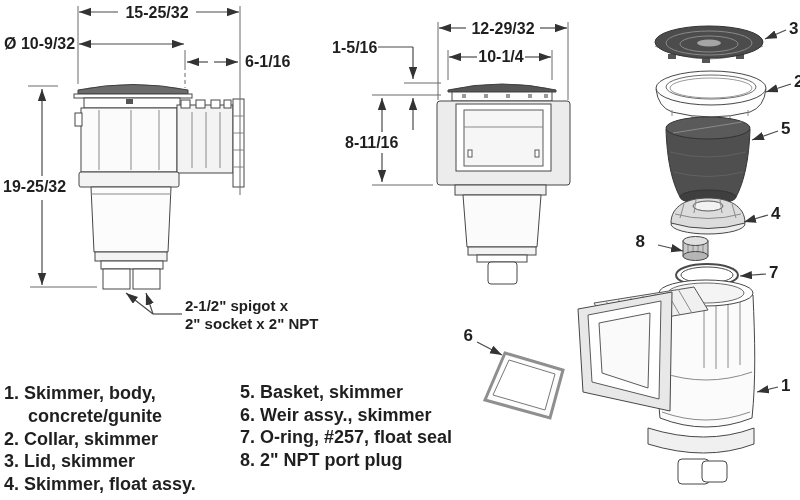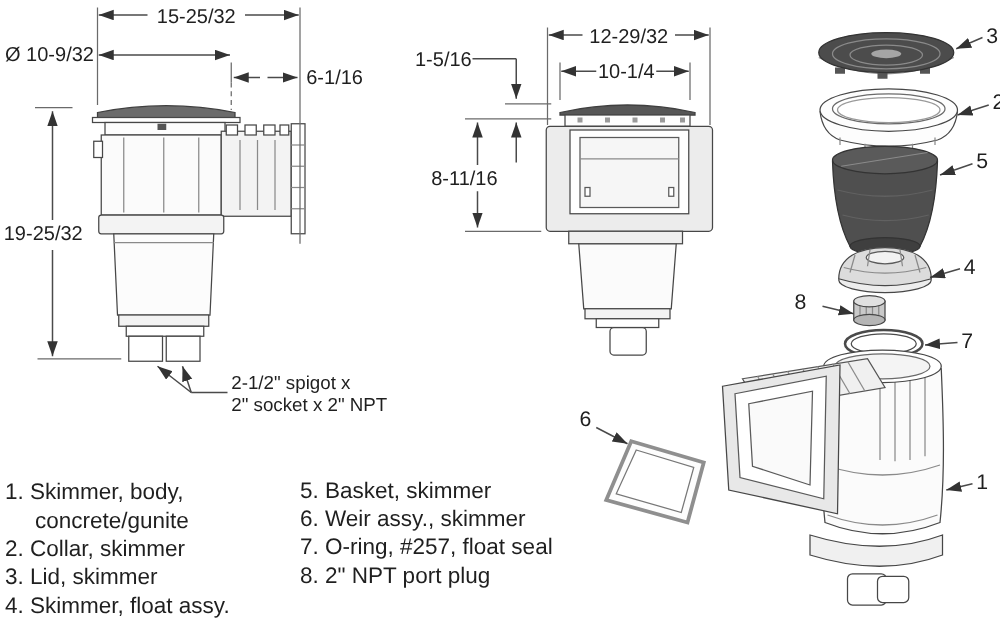--- a/index.html
+++ b/index.html
@@ -1,17 +1,17 @@
 <!DOCTYPE html>
 <html><head>
 <meta charset="utf-8">
 <style>
   html,body{margin:0;padding:0;background:#fff;}
   .stage{position:relative;width:800px;height:500px;background:#ffffff;overflow:hidden;
-         font-family:"Liberation Sans",sans-serif;}
+         font-family:"Liberation Sans",sans-serif;font-weight:bold;}
   svg{position:absolute;left:0;top:0;}
   text{fill:#1f1f1f;font-family:"Liberation Sans",sans-serif;}
   .dim{font-size:16px;}
   .note{font-size:15px;}
   .callout{font-size:17px;}
   .plist{font-size:18px;}
   .dl{stroke:#4a4a4a;stroke-width:1.2;fill:none;}
   .xl{stroke:#6a6a6a;stroke-width:1;fill:none;}
   .thin{stroke:#8a8a8a;stroke-width:1;fill:none;}
 </style>

